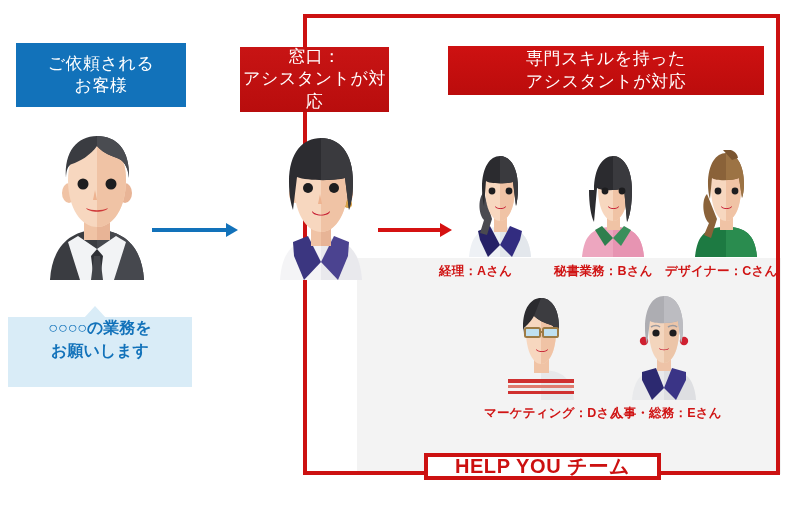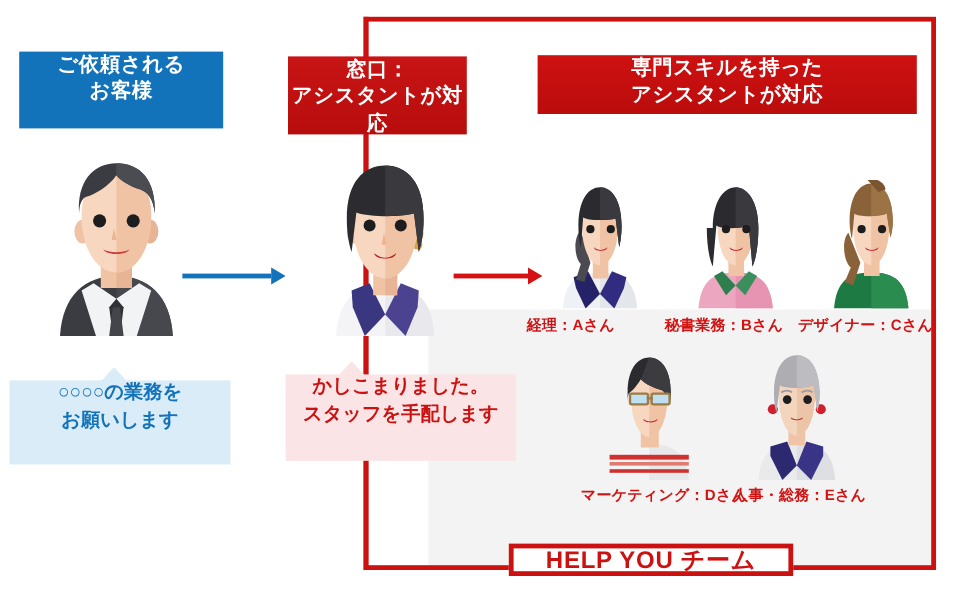--- a/index.html
+++ b/index.html
@@ -20,22 +20,22 @@
   .team-frame{
     position:absolute;left:303px;top:14px;width:477px;height:461px;
     border:4px solid #cc1111;
     box-sizing:border-box;
     background:transparent;
   }
 
   
   .box{
     position:absolute;box-sizing:border-box;display:flex;
-    align-items:flex-start;justify-content:center;text-align:center;
-    color:#ffffff;font-weight:bold;line-height:1.32;
+    align-items:center;justify-content:center;text-align:center;
+    color:#ffffff;font-weight:normal;line-height:1.32;
     letter-spacing:.5px;
   }
   .box-customer{
     left:16px;top:43px;width:170px;height:64px;
     background:#1272ba;font-size:17px;
   }
   .box-director{
     left:240px;top:47px;width:149px;height:65px;
     background:linear-gradient(180deg,#c81414 0%,#b80d0d 100%);
     font-size:17px;
@@ -280,25 +280,20 @@
     <span class="shaft"></span>
     <span class="head"></span>
   </div>
 
   <div class="bubble bubble-customer">
     <span class="tail"></span>
     <span>○○○○の業務を</span>
     <span>お願いします</span>
   </div>
 
-  <div class="bubble bubble-director">
-    <span class="tail"></span>
-    <span>かしこまりました。</span>
-    <span>スタッフを手配します</span>
-  </div>
 
   <div class="caption" style="left:439px;top:263px;">経理：Aさん</div>
   <div class="caption" style="left:554px;top:263px;">秘書業務：Bさん</div>
   <div class="caption" style="left:665px;top:263px;">デザイナー：Cさん</div>
   <div class="caption" style="left:484px;top:405px;">マーケティング：Dさん</div>
   <div class="caption" style="left:611px;top:405px;">人事・総務：Eさん</div>
 
   <div class="team-label">HELP YOU チーム</div>
 
 </div>

